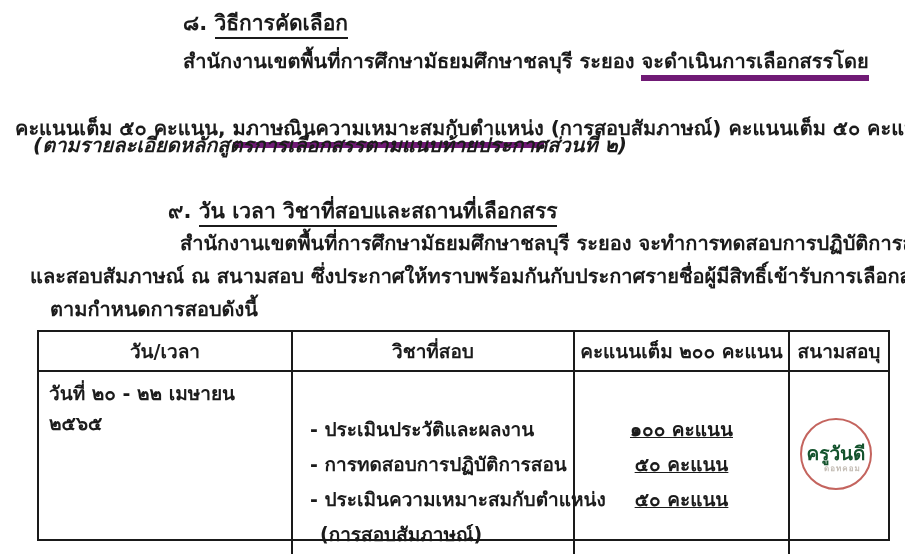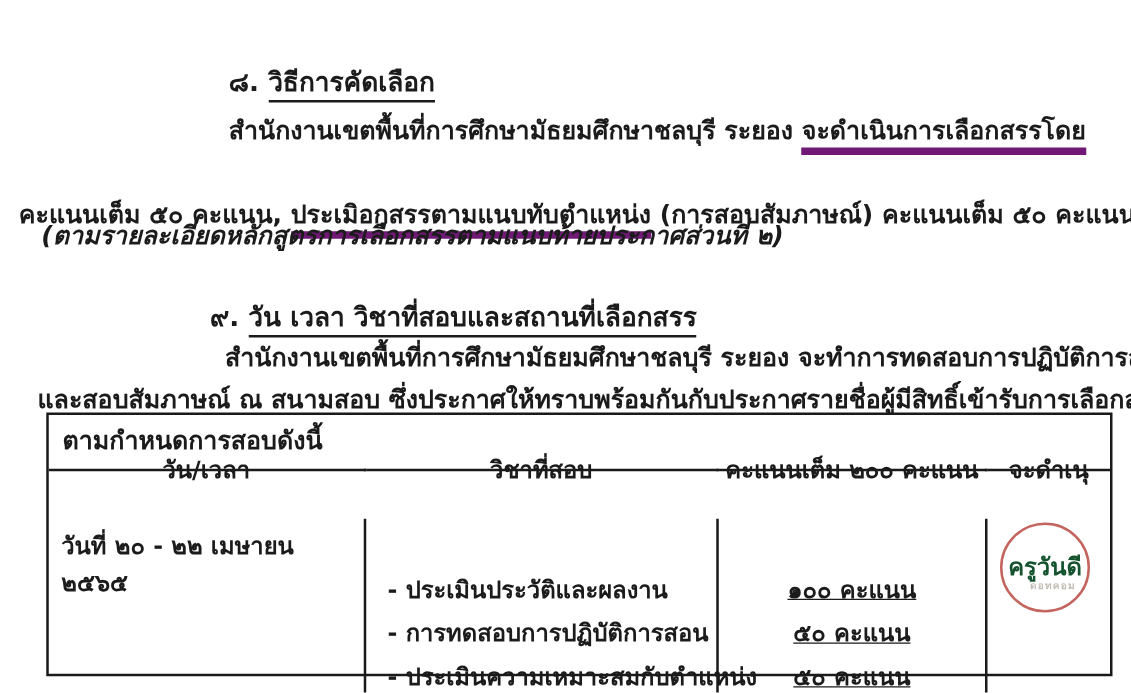--- a/index.html
+++ b/index.html
@@ -10,21 +10,20 @@
     font-family:"DejaVu Sans","Liberation Sans",sans-serif;
     font-weight:700;
     color:#1b1b1b;
     overflow:hidden;
   }
   .line{
     position:absolute;
     font-size:20px;
     line-height:30px;
     white-space:nowrap;
-    margin-top:43px;
   }
   .heading{font-size:21px;}
   .hu{ 
     border-bottom:2px solid #1b1b1b;
     padding-bottom:2px;
   }
   .ru{ 
     border-bottom:6px solid #701a75;
     padding-bottom:2px;
   }
@@ -35,21 +34,20 @@
     width:853px;height:211px;
     border:2px solid #1a1a1a;
     box-sizing:border-box;
     display:grid;
     grid-template-columns:254px 282px 215px 1fr;
     grid-template-rows:40px 1fr;
   }
   .cell{
     box-sizing:border-box;
     border-right:2px solid #1a1a1a;
-    margin-top:43px;
   }
   .cell.last{border-right:none;}
   .th{
     border-bottom:2px solid #1a1a1a;
     display:flex;align-items:center;justify-content:center;
     font-size:19px;
     text-align:center;
     white-space:nowrap;
   }
   .td{position:relative;}
@@ -94,38 +92,38 @@
 <div class="page">
 
   <div class="line heading" style="left:183px;top:8px;">
     <span>๘. </span><span class="hu">วิธีการคัดเลือก</span>
   </div>
 
   <div class="line" style="left:183px;top:46px;">
     <span>สำนักงานเขตพื้นที่การศึกษามัธยมศึกษาชลบุรี ระยอง </span><span class="ru">จะดำเนินการเลือกสรรโดย</span>
   </div>
   <div class="line" style="left:15px;top:113px;">
-    <span>คะแนนเต็ม ๕๐ คะแนน, </span><span class="ru">ประเมิอกสรรตามแนบทับตำแหน่ง</span><span> (การสอบสัมภาษณ์)  คะแนนเต็ม ๕๐ คะแนน</span>
+    <span>คะแนนเต็ม ๕๐ คะแนน, </span><span class="ru">มภาษณินความเหมาะสมกับตำแหน่ง</span><span> (การสอบสัมภาษณ์)  คะแนนเต็ม ๕๐ คะแนน</span>
   </div>
   <div class="line" style="left:33px;top:130px;font-style:italic;">(ตามรายละเอียดหลักสูตรการเลือกสรรตามแนบท้ายประกาศส่วนที่ ๒)</div>
 
   <div class="line heading" style="left:168px;top:196px;">
     <span>๙. </span><span class="hu">วัน เวลา วิชาที่สอบและสถานที่เลือกสรร</span>
   </div>
 
   <div class="line" style="left:180px;top:228px;">สำนักงานเขตพื้นที่การศึกษามัธยมศึกษาชลบุรี ระยอง จะทำการทดสอบการปฏิบัติการสอน</div>
   <div class="line" style="left:30px;top:261px;">และสอบสัมภาษณ์ ณ สนามสอบ ซึ่งประกาศให้ทราบพร้อมกันกับประกาศรายชื่อผู้มีสิทธิ์เข้ารับการเลือกสรร</div>
   <div class="line" style="left:50px;top:294px;">ตามกำหนดการสอบดังนี้</div>
 
   <div class="tbl">
 
     <div class="cell th">วัน/เวลา</div>
     <div class="cell th">วิชาที่สอบ</div>
     <div class="cell th">คะแนนเต็ม ๒๐๐ คะแนน</div>
-    <div class="cell th last">จะดำเนุ</div>
+    <div class="cell th last">สนามสอบุ</div>
 
     <div class="cell td date-cell">วันที่ ๒๐ - ๒๒ เมษายน ๒๕๖๕</div>
 
     <div class="cell td subjects">
       <div class="srow">-  ประเมินประวัติและผลงาน</div>
       <div class="srow">-  การทดสอบการปฏิบัติการสอน</div>
       <div class="srow">-  ประเมินความเหมาะสมกับตำแหน่ง</div>
       <div class="srow indent">(การสอบสัมภาษณ์)</div>
     </div>
 

